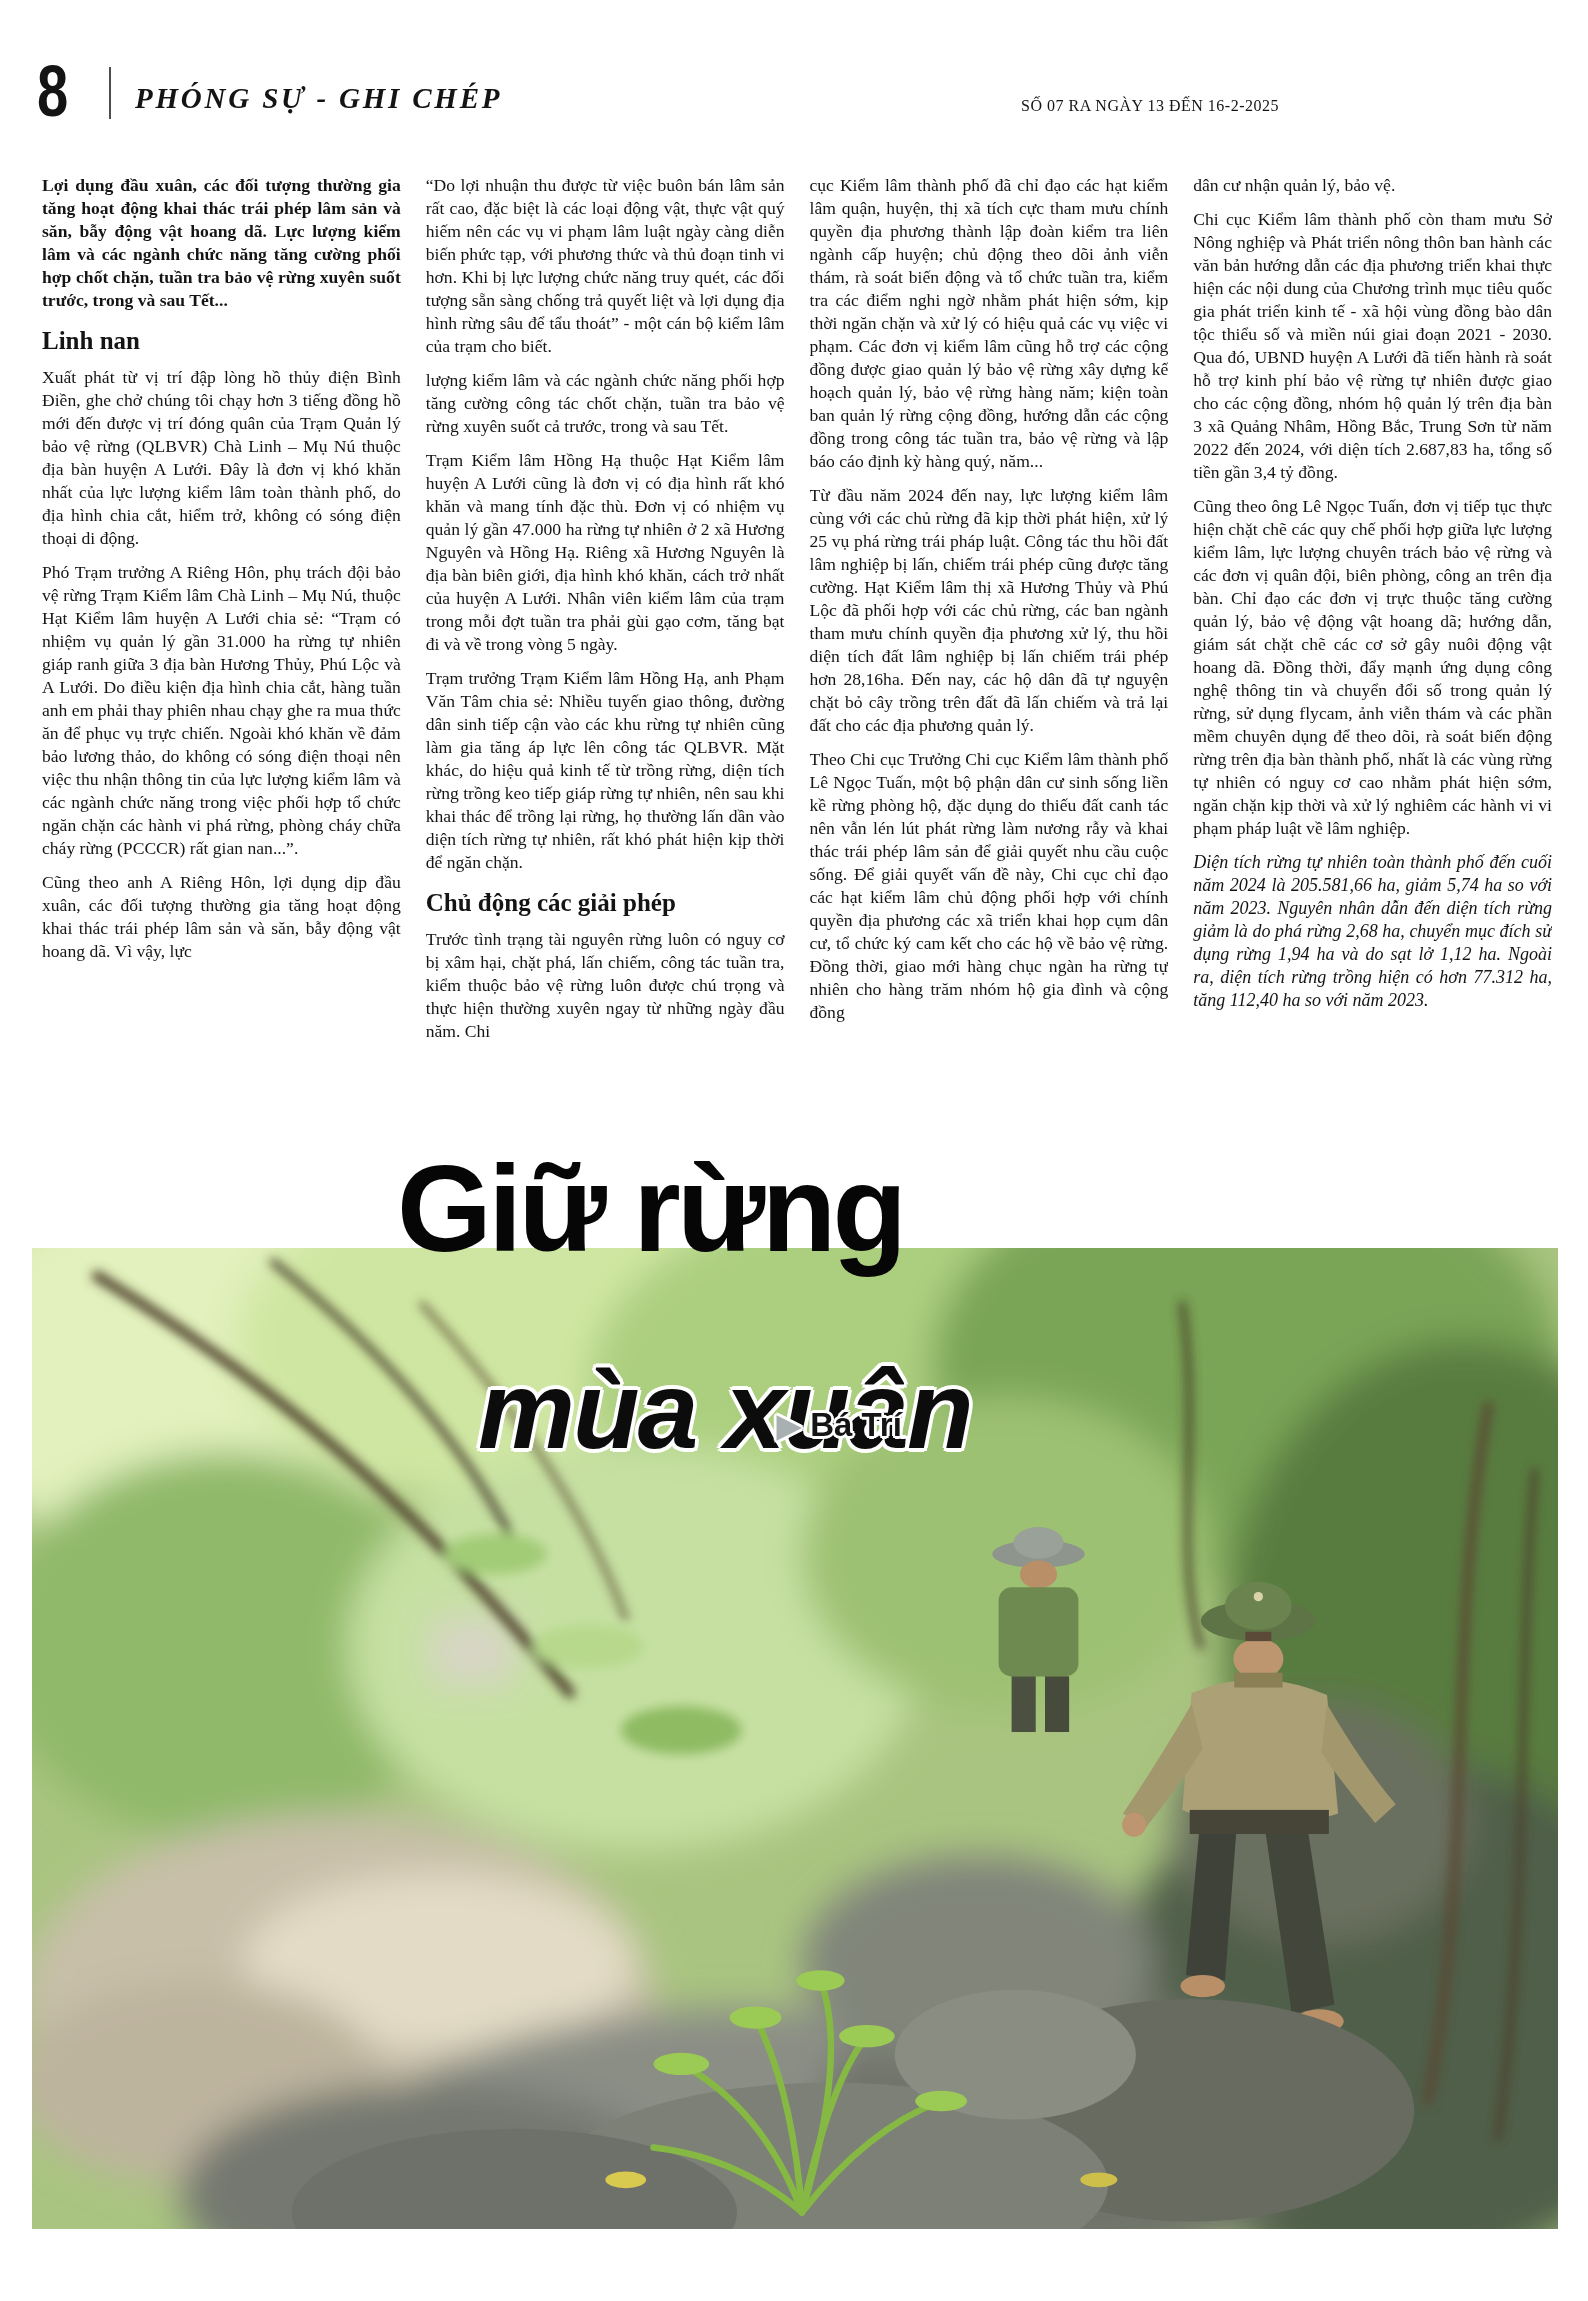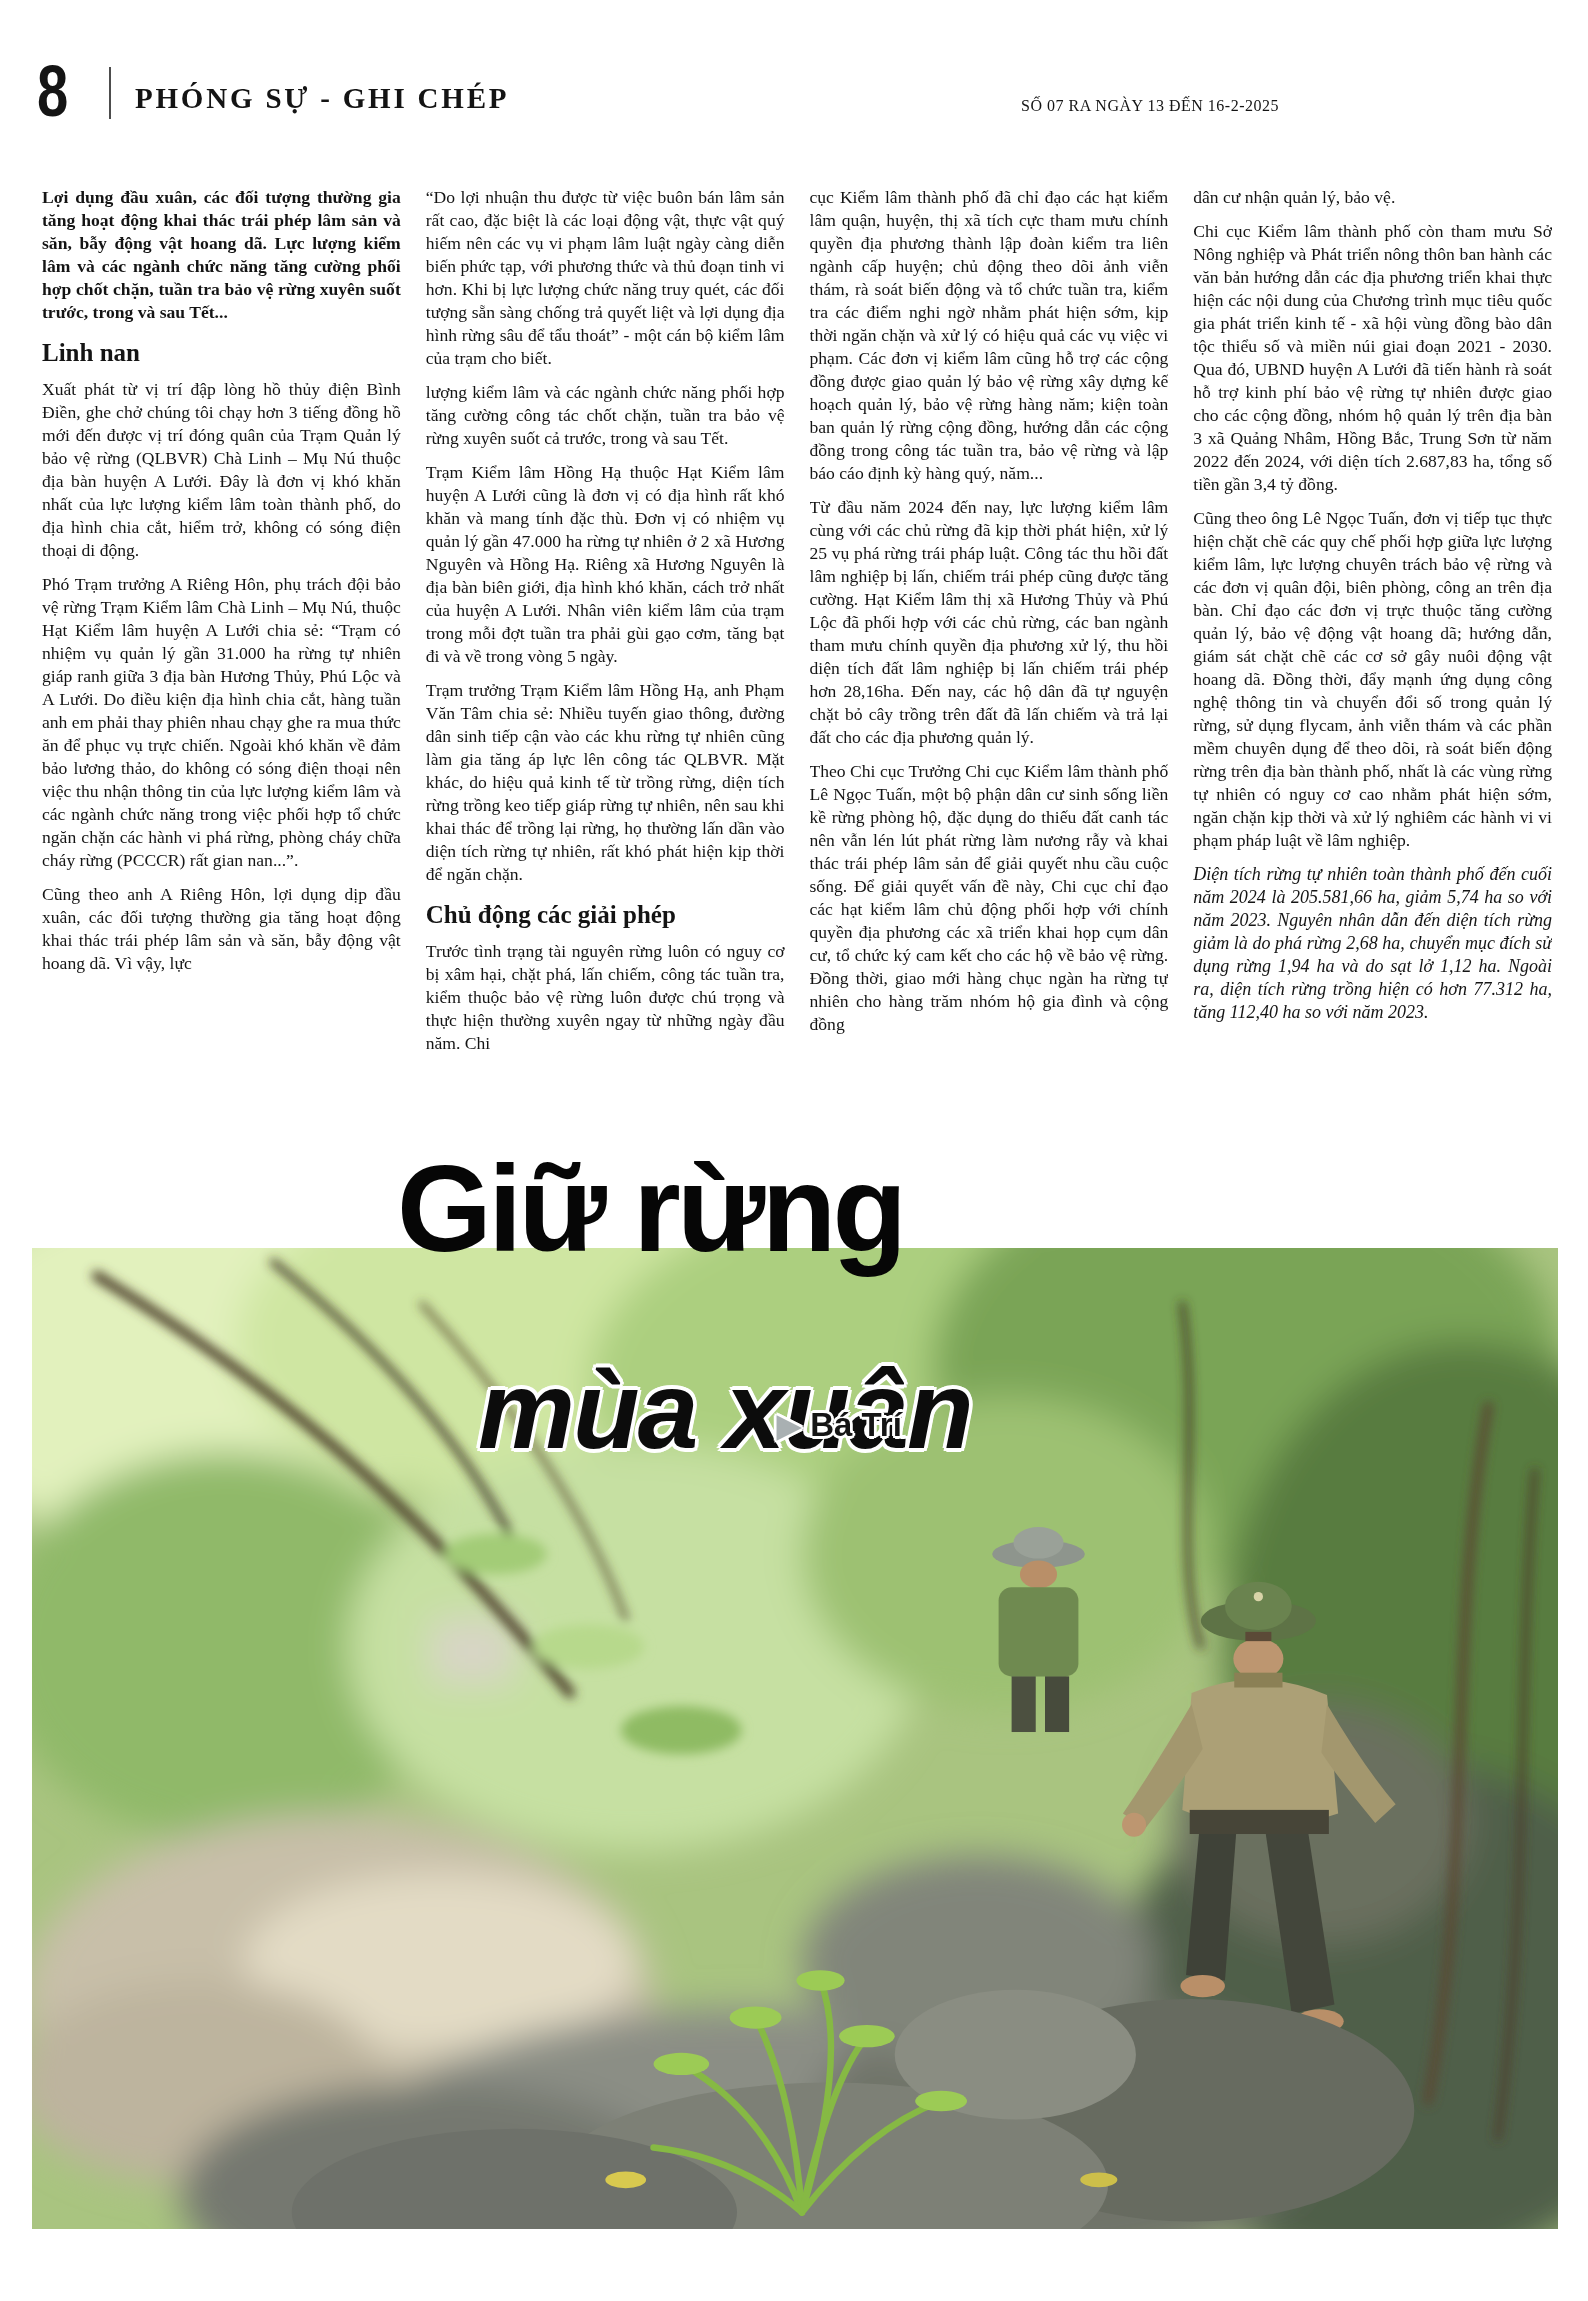--- a/index.html
+++ b/index.html
@@ -13,39 +13,39 @@
   
   .header { position:absolute; top:37px; left:37px; right:32px; height:89px; }
   .page-num {
     position:absolute; left:0; bottom:3.7px;
     font-family:"Liberation Sans", sans-serif; font-weight:700;
     font-size:72px; line-height:0.85; transform:scaleX(.78); transform-origin:left bottom;
   }
   .hdr-divider { position:absolute; left:72px; bottom:7.4px; width:1.9px; height:52px; background:#4d4d4d; }
   .section-title {
     position:absolute; left:98px; bottom:11px;
-    font-weight:700; font-size:29px; letter-spacing:2.8px;
+    font-weight:700; font-size:29px; letter-spacing:2.8px;font-style:italic;
   }
   .issue-info { position:absolute; right:278px; bottom:11px; font-size:16px; letter-spacing:0.5px; white-space:nowrap; }
   .masthead-block { position:absolute; right:0; bottom:-16.7px; text-align:center; width:260px; }
   .masthead {
     font-family:"Liberation Sans", sans-serif; font-weight:800;
     font-size:38px; letter-spacing:-1.4px; word-spacing:-8.3px; color:#3c3c3c; line-height:1;
   }
   .masthead-sub {
     font-family:"Liberation Sans", sans-serif; font-size:25px; line-height:1.1;
     color:#4a7c7e; margin-top:2.8px;
   }
 
   
   .columns {
     position:absolute; top:174px; left:42px; width:1510px; height:1011px;
     display:flex; gap:25px;
   }
-  .col { flex:1 1 0; overflow:hidden;margin-top:12px; }
+  .col { flex:1 1 0; overflow:hidden; }
   .col p { margin:0 0 11px; font-size:17.6px; line-height:23px; text-align:justify; }
   .lead { font-weight:700; font-size:22px; line-height:33px; text-align:justify; margin:0 0 24px; }
   .subhead { font-weight:700; font-size:25px; margin:15px 0 11px; line-height:1.1; }
   .note-italic { font-style:italic; font-size:18px !important; }
 
   
   .feature { position:absolute; left:32px; top:1248px; width:1526px; height:981px; }
   .feature svg { display:block; width:100%; height:100%; }
 
   .headline1 {

